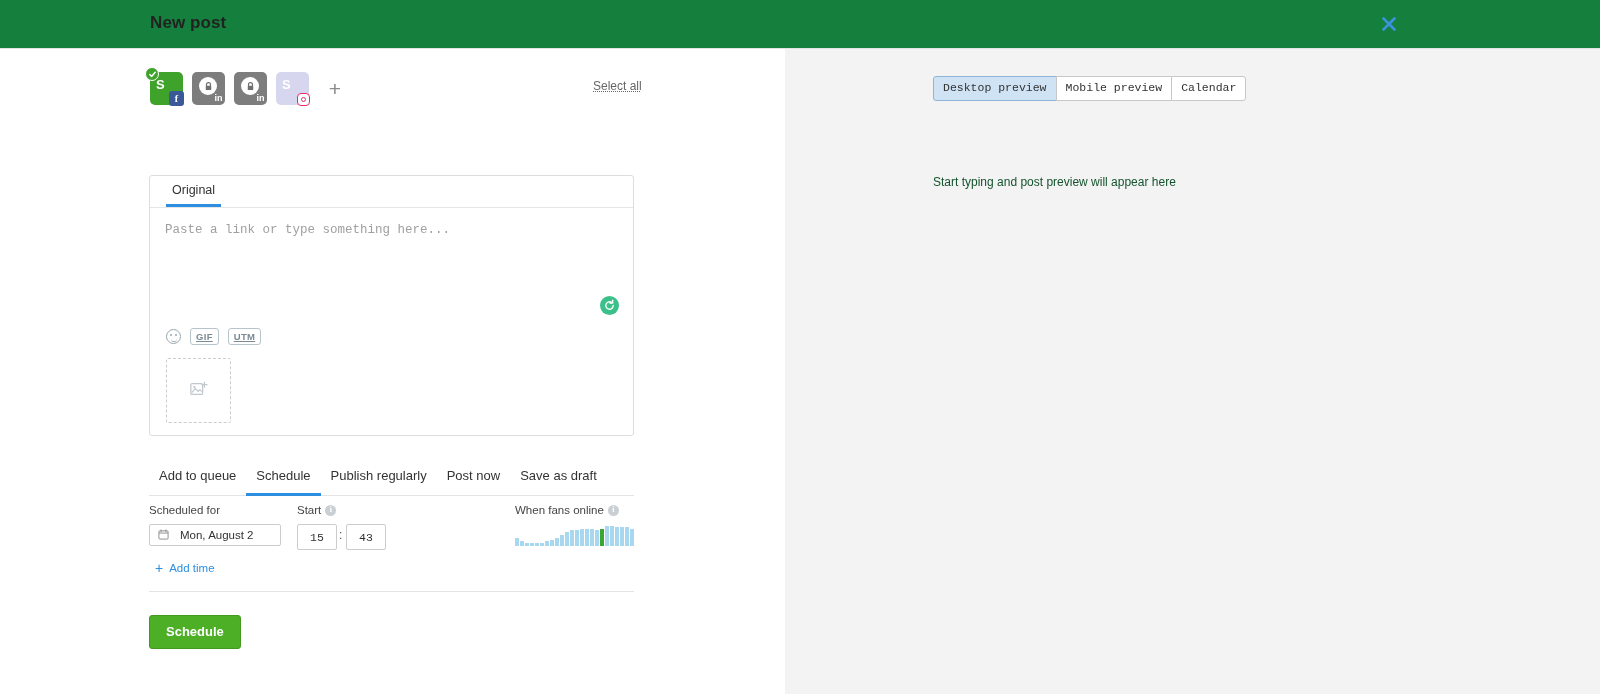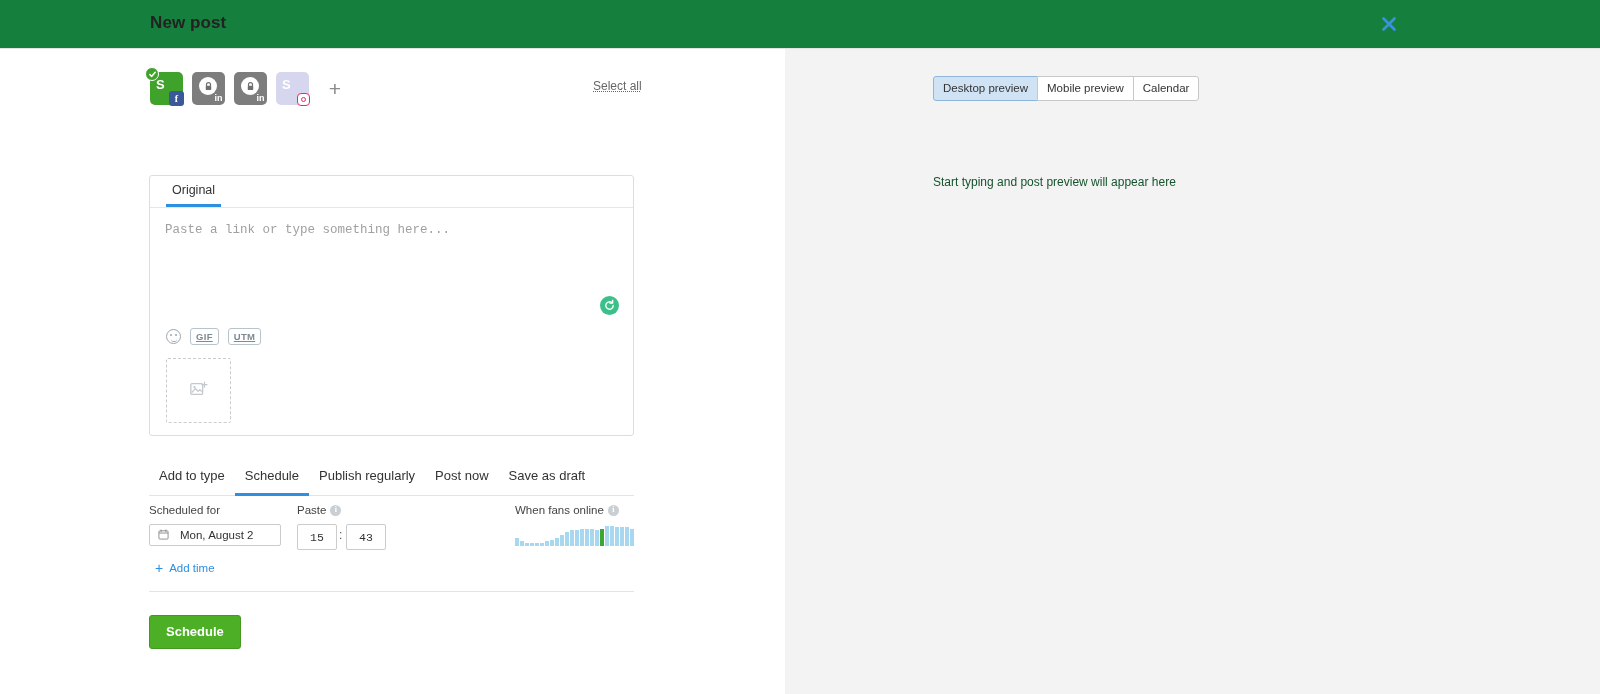--- a/index.html
+++ b/index.html
@@ -394,21 +394,21 @@
   }
   .toggle-btn {
     font-size: 11.5px;
     color: #333333;
     background: #ffffff;
     border: 1px solid #c8c8c8;
     padding: 4px 9px;
     cursor: pointer;
     line-height: 1.3;
     margin-left: -1px;
-    font-family: Liberation Sans, sans-serif;
+    font-family: Liberation Mono, monospace;
   }
   .toggle-btn:first-child { margin-left: 0; border-radius: 3px 0 0 3px; }
   .toggle-btn:last-child { border-radius: 0 3px 3px 0; }
   .toggle-btn.active {
     background: #cfe3f5;
     border-color: #8fb6da;
   }
   .preview-empty {
     position: absolute;
     left: 148px; top: 126px;
@@ -504,21 +504,21 @@
             <rect x="2" y="5" width="13" height="12" rx="1.4" stroke="#c2c8cc" stroke-width="1.4" fill="none"></rect>
             <circle cx="6" cy="9" r="1.2" fill="#c2c8cc"></circle>
             <path d="M3 15 L7 10.5 L10 13.5 L12 11.8 L14 14" stroke="#c2c8cc" stroke-width="1.3" fill="none" stroke-linejoin="round"></path>
             <path d="M17 3.5 V9 M14.2 6.2 H19.8" stroke="#c2c8cc" stroke-width="1.4" stroke-linecap="round"></path>
           </svg>
         </span>
       </div>
     </div>
 
     <div class="sched-tabs">
-      <div class="sched-tab">Add to type</div>
+      <div class="sched-tab">Add to queue</div>
       <div class="sched-tab active">Schedule</div>
       <div class="sched-tab">Publish regularly</div>
       <div class="sched-tab">Post now</div>
       <div class="sched-tab">Save as draft</div>
     </div>
 
     <div class="fields">
 
       <div class="field-label lbl-sched">
         <span>Scheduled for</span>
@@ -528,21 +528,21 @@
           <svg width="11" height="11" viewBox="0 0 12 12">
             <rect x="1" y="2" width="10" height="9" rx="1" stroke="#8a8a8a" stroke-width="1" fill="none"></rect>
             <path d="M1 4.4 H11" stroke="#8a8a8a" stroke-width="1"></path>
             <path d="M3.4 1 V3 M8.6 1 V3" stroke="#8a8a8a" stroke-width="1" stroke-linecap="round"></path>
           </svg>
         </span>
         <span>Mon, August 2</span>
       </div>
 
       <div class="field-label lbl-time">
-        <span>Paste</span>
+        <span>Start</span>
         <span class="info-icon">i</span>
       </div>
       <input class="time-input time-h" value="15" style="">
       <span class="time-colon">:</span>
       <input class="time-input time-m" value="43" style="">
 
       <div class="field-label lbl-fans">
         <span>When fans online</span>
         <span class="info-icon">i</span>
       </div>

